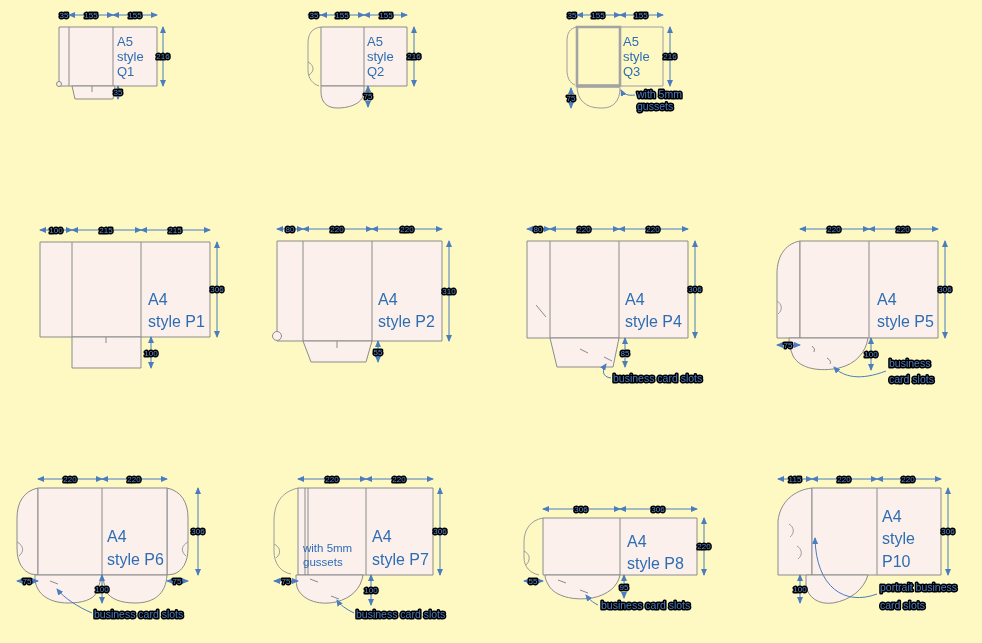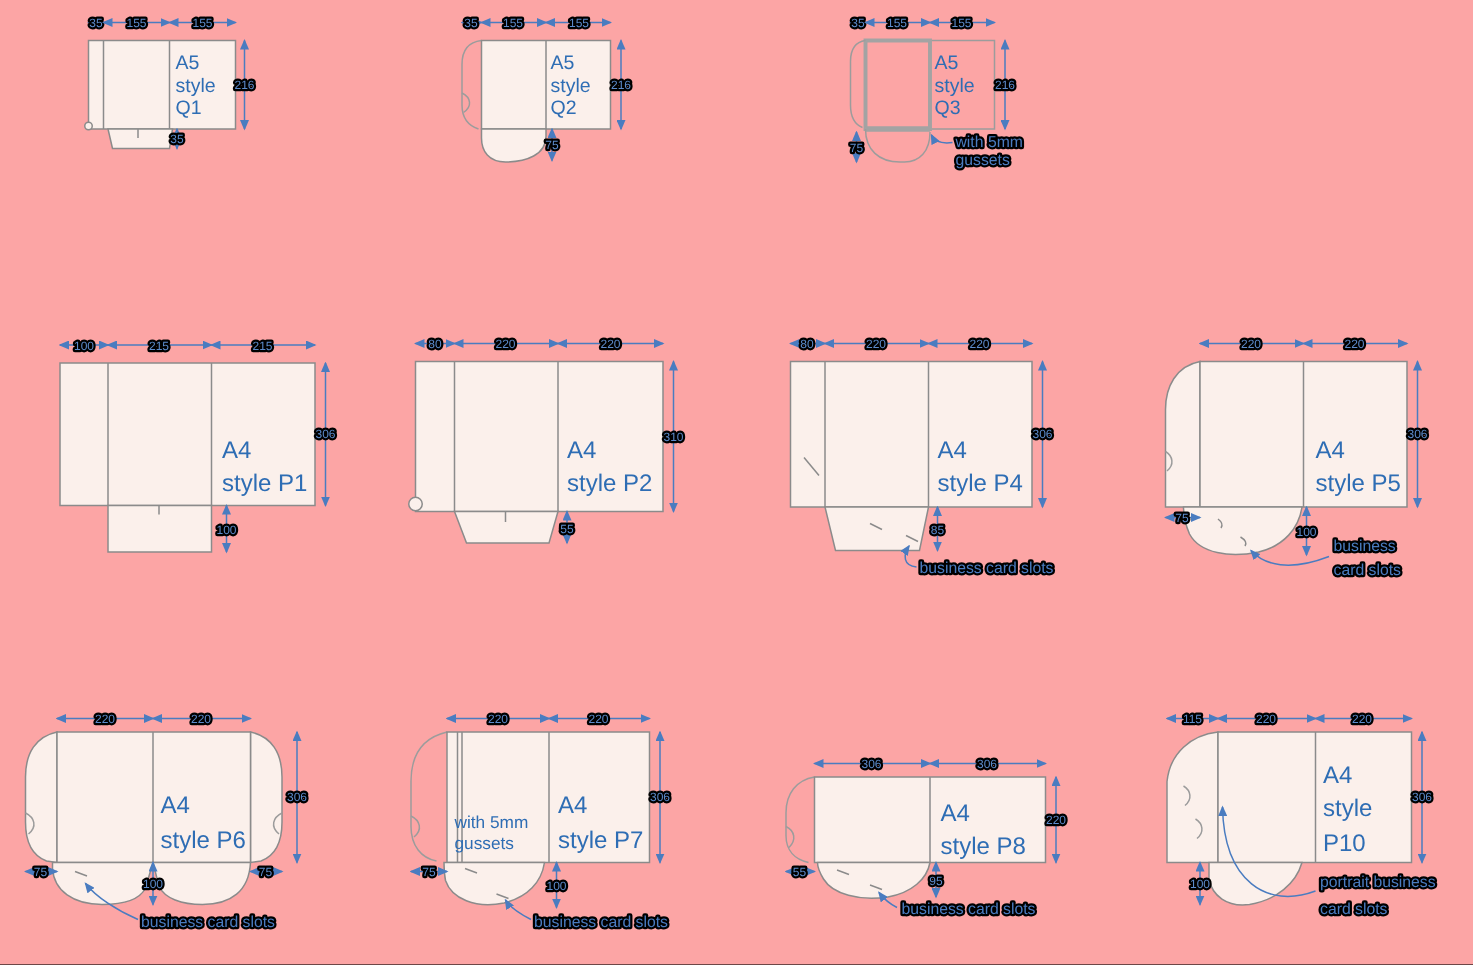--- a/index.html
+++ b/index.html
@@ -1,16 +1,16 @@
 <!DOCTYPE html>
 <html><head>
 <meta charset="utf-8">
 <style>
   html,body{margin:0;padding:0;background:#000;}
-  .stage{position:relative;width:982px;height:643px;background:#fca5a5;overflow:hidden;
+  .stage{position:relative;width:982px;height:643px;background:#fef9c3;overflow:hidden;
          font-family:"Liberation Sans",sans-serif;}
   svg{display:block;}
   svg text{font-family:"Liberation Sans",sans-serif;}
   .sheet{fill:#fbf0eb;stroke:#8b8b8b;stroke-width:1;}
   .fold{stroke:#8b8b8b;stroke-width:1;fill:none;}
   .outl{stroke:#9c9c9c;stroke-width:1;fill:none;}
   .thick{stroke:#a3a3a3;stroke-width:2.6;fill:none;}
   .thick2{stroke:#a3a3a3;stroke-width:3.6;fill:none;}
   .slot{stroke:#8b8b8b;stroke-width:1;fill:none;}
   .dln{stroke:#4a7cc0;stroke-width:1;fill:none;}

